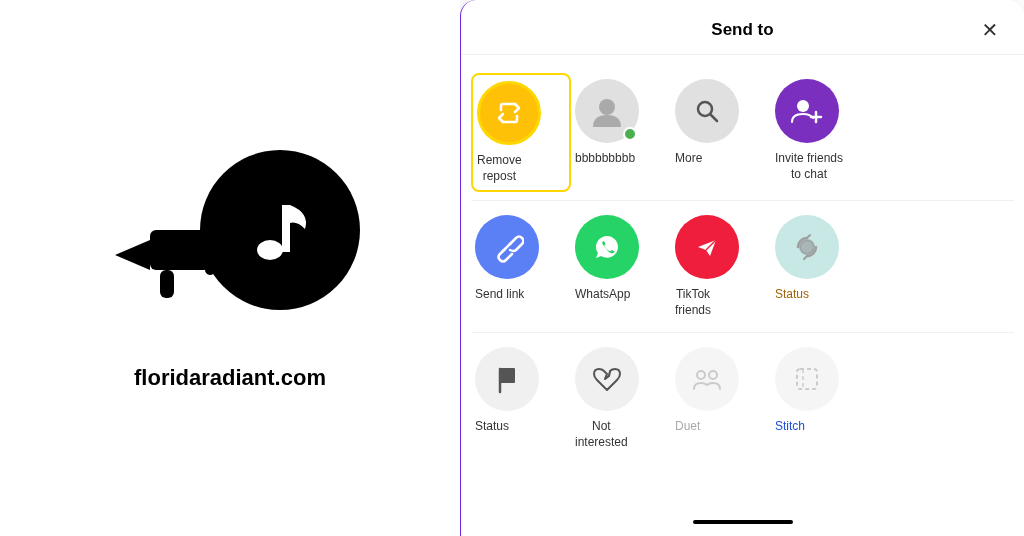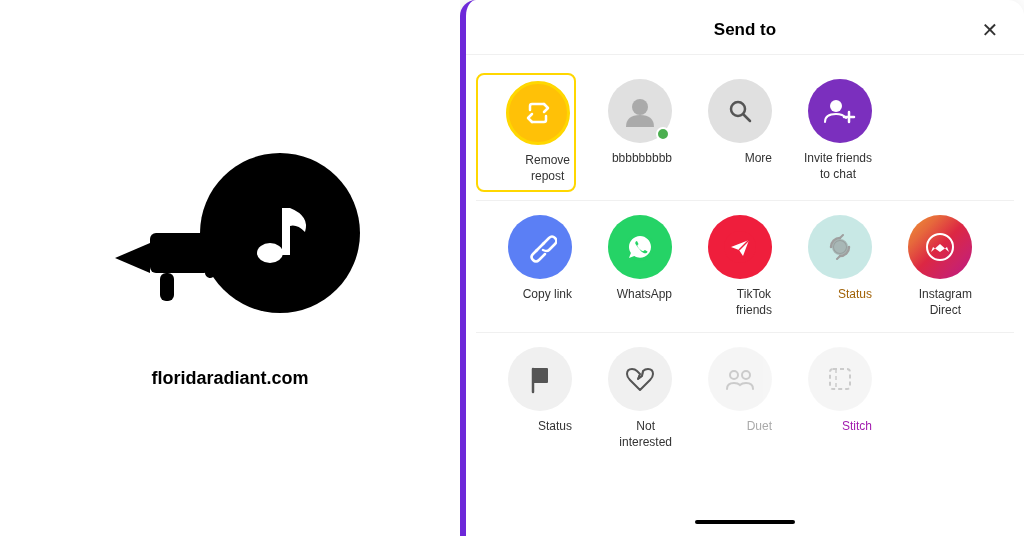--- a/index.html
+++ b/index.html
@@ -42,32 +42,32 @@
       width: 160px;
       height: 160px;
       background: #000;
       border-radius: 50%;
       display: flex;
       align-items: center;
       justify-content: center;
     }
 
     .site-url {
-      font-size: 18px;
+      font-size: 22px;
       font-weight: bold;
       color: #000;
       margin-top: 30px;
     }
 
     
     .right-panel {
       width: 564px;
       height: 536px;
       background: #fff;
-      border-left: 6px solid #6d28d9;
+      border-left: 1px solid #6d28d9;
       border-radius: 16px 16px 0 0;
       display: flex;
       flex-direction: column;
       box-shadow: -4px 0 20px rgba(0,0,0,0.1);
     }
 
     .share-header {
       display: flex;
       align-items: center;
       justify-content: space-between;
@@ -106,21 +106,21 @@
       display: flex;
       flex-direction: row;
       align-items: flex-start;
       padding: 8px 10px;
       gap: 0;
     }
 
     .share-item {
       display: flex;
       flex-direction: column;
-      align-items: flex-end;
+      align-items: flex-start;
       justify-content: flex-start;
       width: 100px;
       cursor: pointer;
       padding: 6px 4px;
     }
 
     .share-item-icon {
       width: 64px;
       height: 64px;
       border-radius: 50%;
@@ -356,21 +356,21 @@
     <div class="share-row">
 
       <div class="share-item item-copy">
         <div class="share-item-icon" style="background:#5B7FF5;">
           <svg width="34" height="34" viewBox="0 0 34 34" fill="none">
             <path d="M14 20 Q10 24 10 24 Q7 27 10 30 Q13 33 16 30 L22 24" stroke="white" stroke-width="2.5" stroke-linecap="round" fill="none"></path>
             <path d="M20 14 L26 8 Q29 5 32 8 Q35 11 32 14 L26 20 Q24 22 20 20" stroke="white" stroke-width="2.5" stroke-linecap="round" fill="none"></path>
             <line x1="13" y1="21" x2="21" y2="13" stroke="white" stroke-width="2.5" stroke-linecap="round"></line>
           </svg>
         </div>
-        <div class="share-item-label">Copy link</div>
+        <div class="share-item-label">Send link</div>
       </div>
 
       <div class="share-item item-whatsapp">
         <div class="share-item-icon" style="background:#25D366;">
           <svg width="36" height="36" viewBox="0 0 36 36" fill="none">
             <circle cx="18" cy="18" r="14" fill="#25D366"></circle>
             <path d="M18 7 C12 7 7 12 7 18 C7 20.2 7.7 22.2 8.9 23.9 L7 29 L12.3 27.1 C14 28.2 15.9 28.8 18 28.8 C24 28.8 29 23.8 29 17.9 C29 12 24 7 18 7 Z" fill="white"></path>
             <path d="M13.5 15 C13.5 15 13 14 13.5 13 C14 12 15 12 15 12 L16.5 15 C16.5 15 16 16 15.5 16 C15 16.5 16 18.5 17.5 20 C19 21.5 21 22.5 21.5 22 C22 21.5 23 21 23 21 L25.5 22.5 C25.5 22.5 25.5 23.5 24.5 24 C23.5 24.5 22 24.5 20 23 C18 21.5 13.5 15 13.5 15 Z" fill="#25D366"></path>
           </svg>
         </div>
@@ -396,30 +396,20 @@
             <circle cx="17" cy="17" r="7" stroke="#555" stroke-width="2" fill="none" opacity="0.5"></circle>
 
             <path d="M8 17 A9 9 0 0 1 17 8" stroke="#777" stroke-width="2.5" stroke-linecap="round" fill="none"></path>
             <path d="M26 17 A9 9 0 0 1 17 26" stroke="#777" stroke-width="2.5" stroke-linecap="round" fill="none"></path>
             <path d="M17 8 L20 5 M17 26 L14 29" stroke="#777" stroke-width="2" stroke-linecap="round" fill="none"></path>
           </svg>
         </div>
         <div class="share-item-label" style="color:#a16207;">Status</div>
       </div>
 
-      <div class="share-item item-instagram">
-        <div class="share-item-icon" style="background: linear-gradient(135deg, #f09433 0%, #e6683c 25%, #dc2743 50%, #cc2366 75%, #bc1888 100%);">
-          <svg width="34" height="34" viewBox="0 0 34 34" fill="none">
-
-            <circle cx="17" cy="17" r="13" fill="none" stroke="white" stroke-width="2"></circle>
-            <path d="M8 22 L10 17 L17 22 L24 17 L26 22 L17 14 Z" fill="white"></path>
-          </svg>
-        </div>
-        <div class="share-item-label">Instagram<br>Direct</div>
-      </div>
 
     </div>
 
     <div class="row-separator"></div>
 
     <div class="share-row">
 
       <div class="share-item item-report">
         <div class="share-item-icon" style="background:#f0f0f0;">
           <svg width="30" height="30" viewBox="0 0 30 30" fill="none">
@@ -455,21 +445,21 @@
       </div>
 
       <div class="share-item item-stitch">
         <div class="share-item-icon" style="background:#f0f0f0; opacity:0.6;">
           <svg width="32" height="32" viewBox="0 0 32 32" fill="none">
 
             <rect x="6" y="6" width="20" height="20" rx="3" stroke="#aaa" stroke-width="2" stroke-dasharray="4 3" fill="none"></rect>
             <line x1="12" y1="6" x2="12" y2="26" stroke="#aaa" stroke-width="1.5" stroke-dasharray="4 3"></line>
           </svg>
         </div>
-        <div class="share-item-label" style="color:#a21caf;">Stitch</div>
+        <div class="share-item-label" style="color:#1d4ed8;">Stitch</div>
       </div>
 
     </div>
 
   </div>
 
   <div class="bottom-bar">
     <div class="bottom-indicator"></div>
   </div>
 </div>

